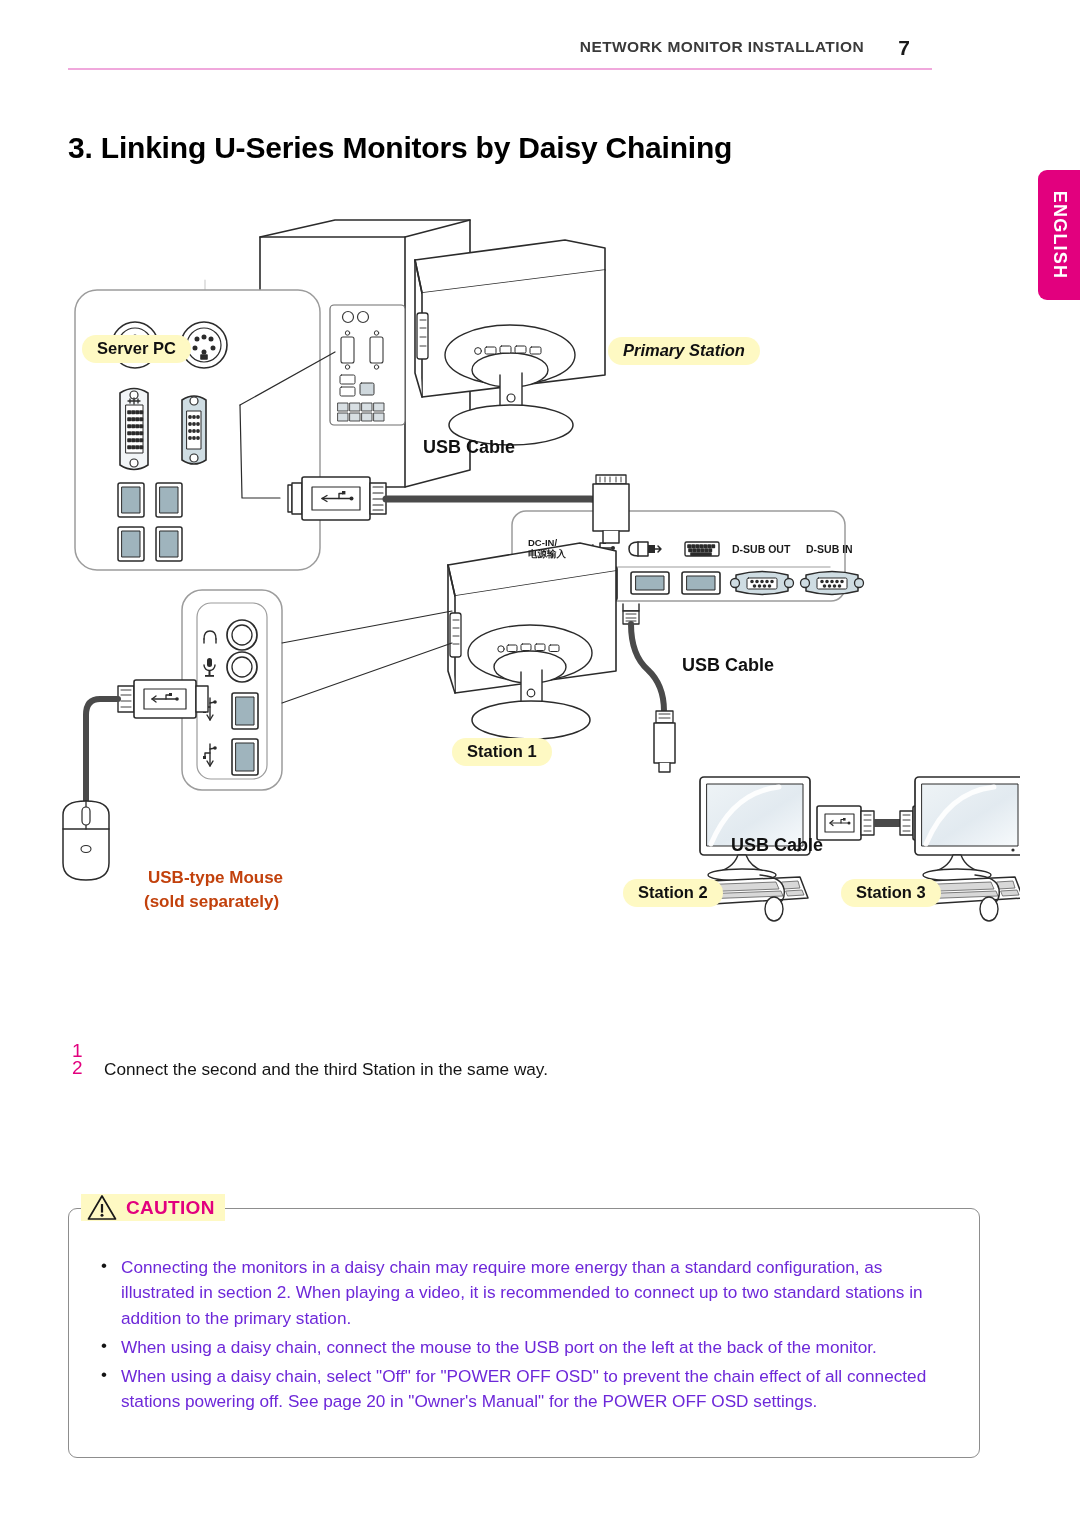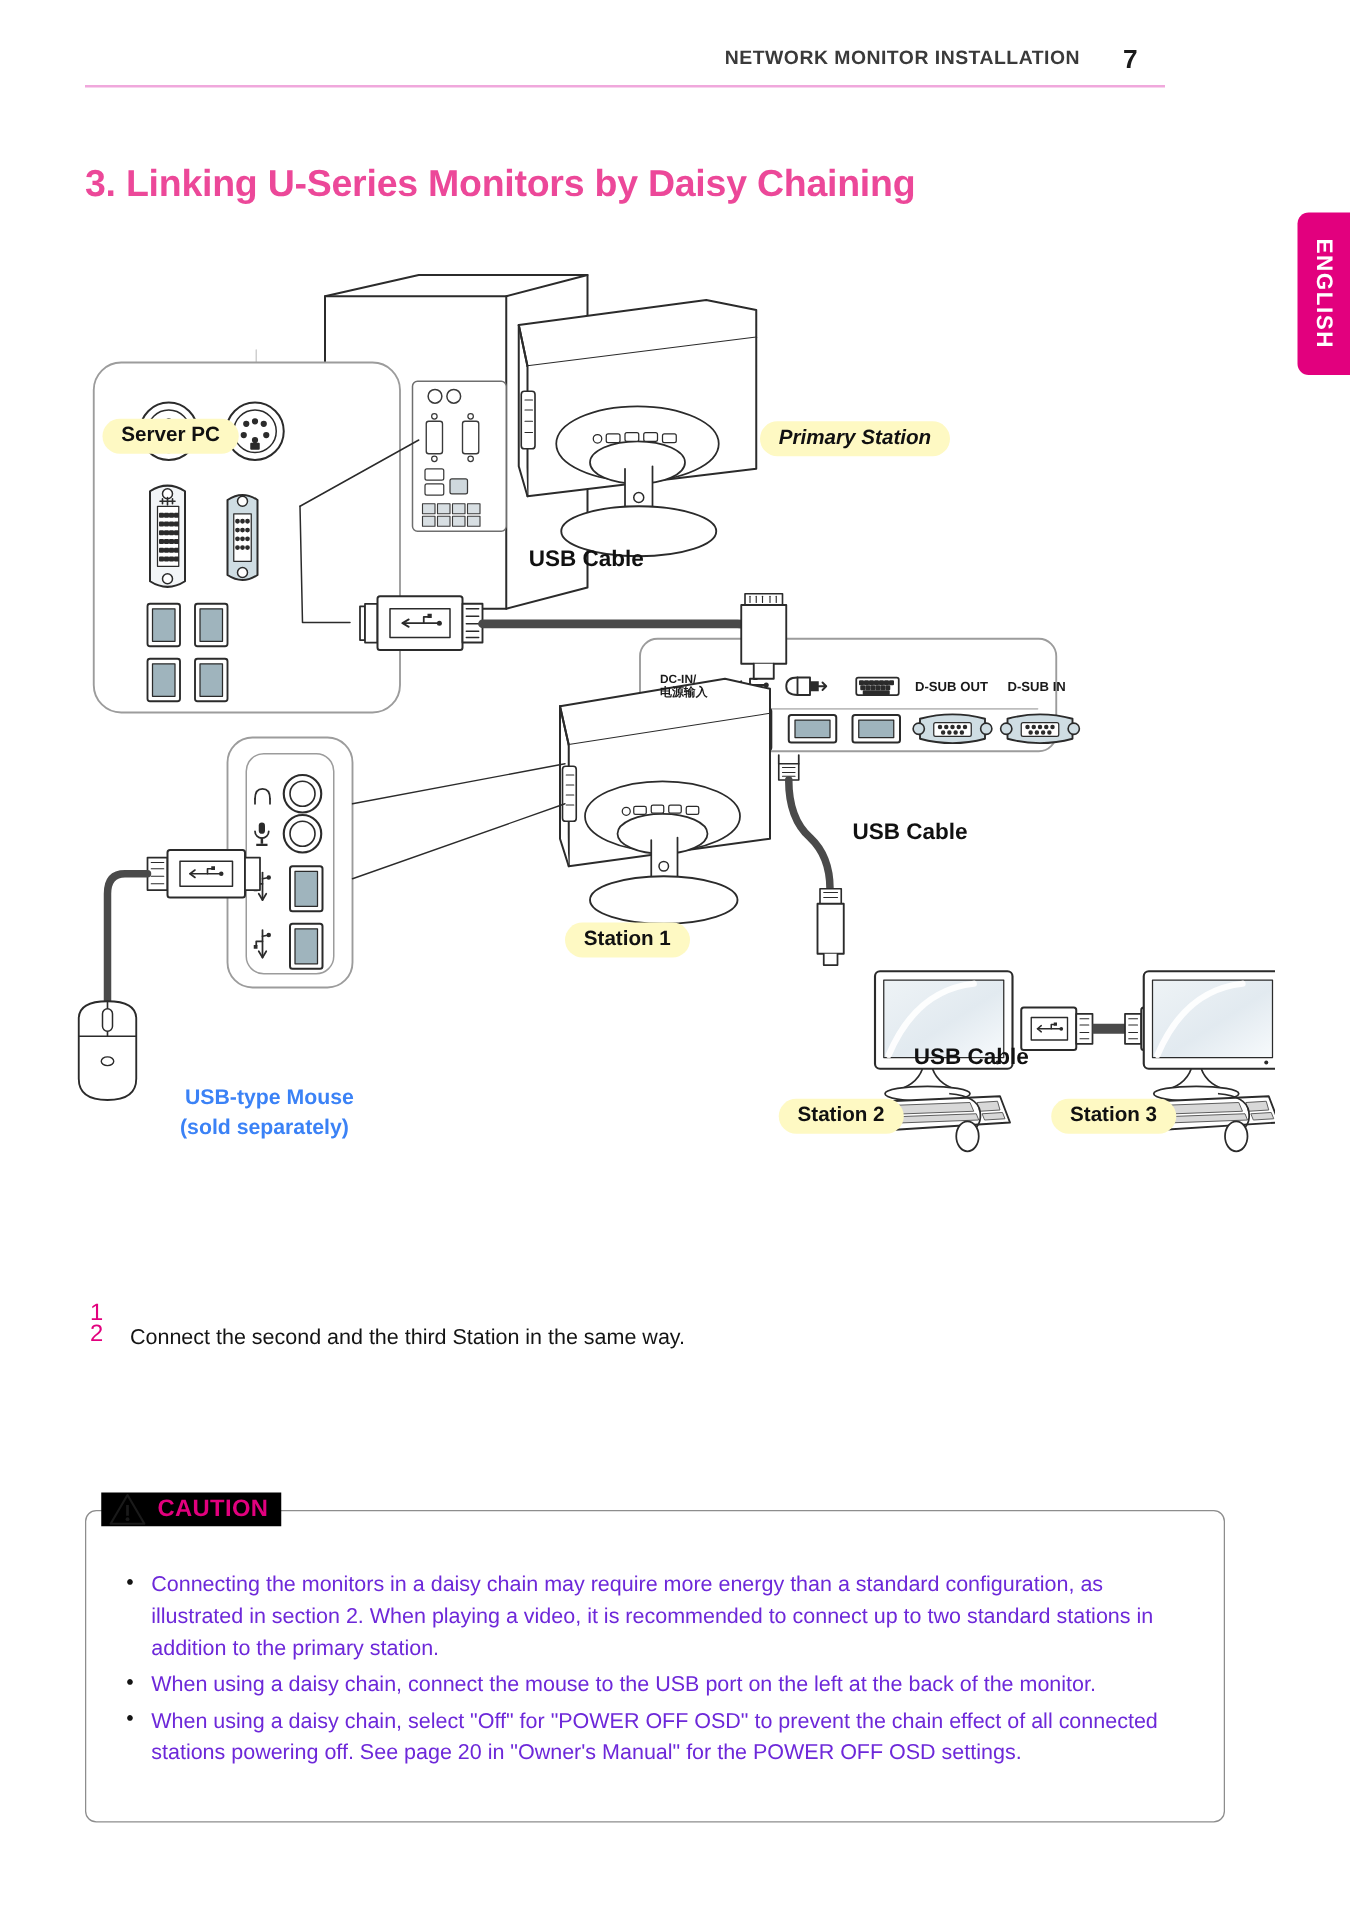--- a/index.html
+++ b/index.html
@@ -42,41 +42,41 @@
     position:absolute;left:50%;top:50%;
     transform:translate(-50%,-50%) rotate(90deg);
     transform-origin:center;
     color:#fff;font-size:18px;font-weight:bold;letter-spacing:1.2px;
     white-space:nowrap;
   }
 
   
   .section-title{
     position:absolute;left:68px;top:131px;
-    font-size:30px;font-weight:bold;color:#ec4899;
+    font-size:30px;font-weight:bold;color:#000000;
     letter-spacing:-.2px;white-space:nowrap;
   }
 
   
   .diagram{position:absolute;left:60px;top:215px;width:960px;height:730px;}
   .diagram svg{display:block;}
 
   .pill{
     position:absolute;
     background:#fef9c3;border-radius:14px;
     font-size:16.5px;font-weight:bold;color:#111;
     padding:5px 15px 6px;white-space:nowrap;line-height:1;
   }
   .cable-label{
     position:absolute;
     font-size:18px;font-weight:bold;color:#111;white-space:nowrap;
   }
   .plain-label{
     position:absolute;
-    font-size:17px;font-weight:bold;color:#3b82f6;white-space:nowrap;
+    font-size:17px;font-weight:bold;color:#c2410c;white-space:nowrap;
     line-height:1.35;
   }
 
   
   .steps{position:absolute;left:68px;top:1040px;width:880px;}
   .step{position:relative;padding-left:36px;margin-bottom:17px;}
   .step-num{
     position:absolute;left:4px;top:0;
     font-size:19px;color:#e2007e;font-weight:400;
   }
@@ -89,21 +89,21 @@
   .caution-box{
     position:relative;
     border:1.4px solid #8d8d8d;border-radius:9px;
     padding:46px 26px 30px 26px;
     box-sizing:border-box;
     min-height:250px;
   }
   .caution-head{
     position:absolute;left:12px;top:-15px;
     display:flex;align-items:center;gap:9px;
-    background:#000000;padding:0 10px 0 6px;
+    background:#fef9c3;padding:0 10px 0 6px;
   }
   .caution-title{
     font-size:19px;font-weight:bold;color:#e2007e;letter-spacing:.3px;
   }
   .caution-list{margin:0;padding:0;list-style:none;}
   .caution-list li{
     position:relative;padding-left:26px;margin-bottom:4px;
     font-size:17.2px;line-height:1.47;color:#6d28d9;
   }
   .caution-list li::before{

